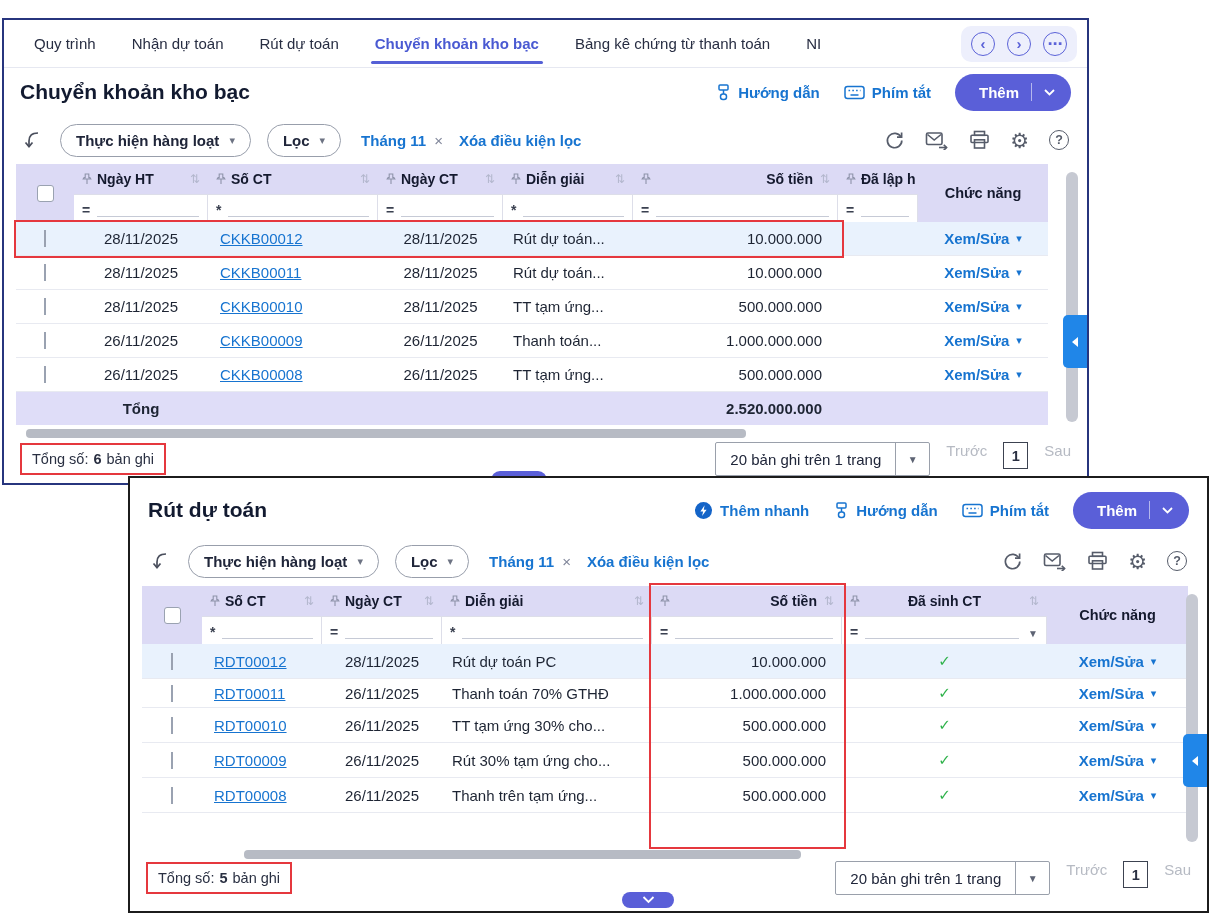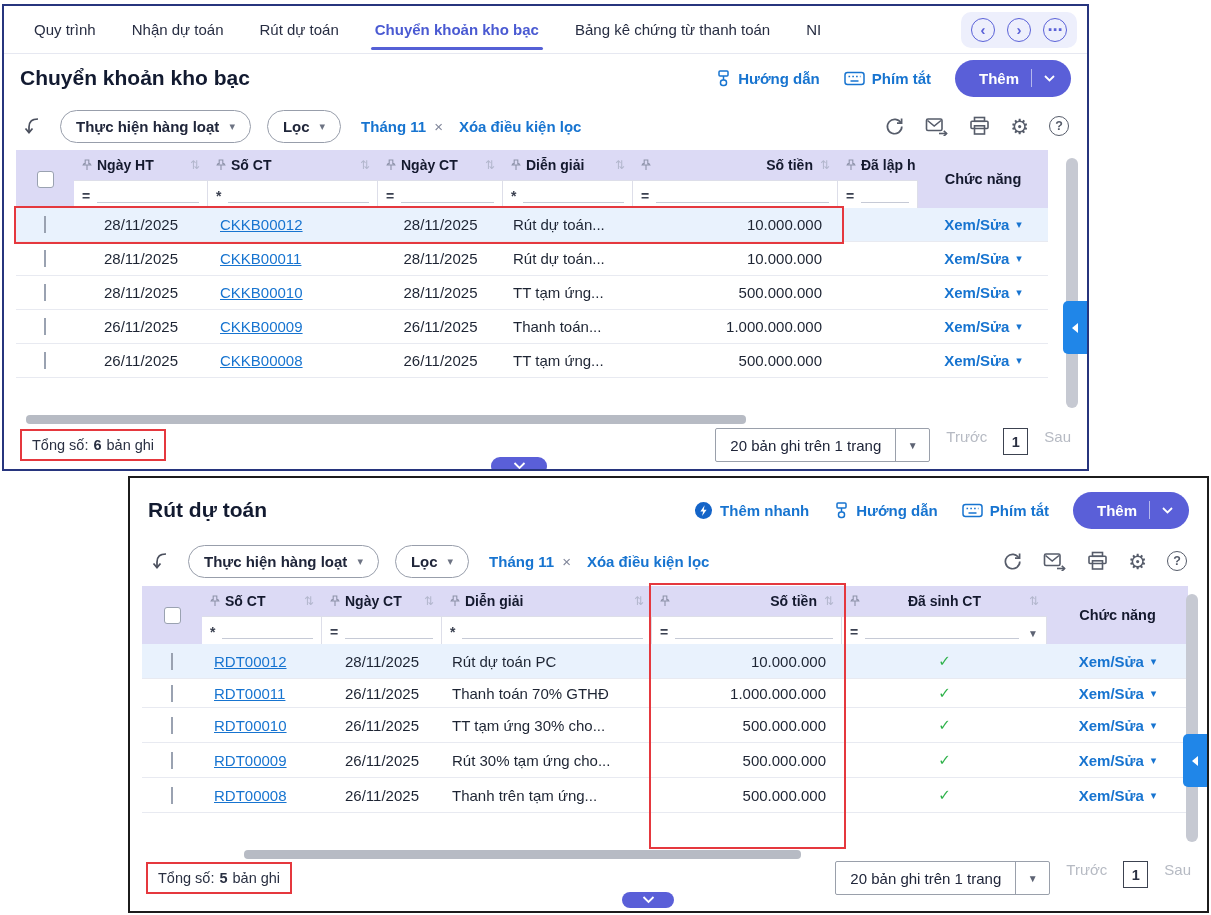--- a/index.html
+++ b/index.html
@@ -3,21 +3,21 @@
 <meta charset="utf-8">
 <style>
   * { box-sizing: border-box; }
   html,body { margin:0; padding:0; }
   body {
     width:1211px; height:915px; position:relative; background:#fff;
     font-family:"Liberation Sans","DejaVu Sans",sans-serif; color:#1d2433;
     overflow:hidden;
   }
   .panel { position:absolute; background:#fff; overflow:hidden; }
-  #panel-top  { left:2px;  top:4px;   width:1087px; height:467px; border:2px solid #27357e; }
+  #panel-top  { left:2px;  top:18px;   width:1087px; height:467px; border:2px solid #27357e; }
   #panel-bottom{ left:128px; top:476px; width:1081px; height:437px; border:2px solid #1c1c1c; }
 
   
   .tabbar { display:flex; align-items:center; height:48px; padding:0 10px 0 30px;
             border-bottom:1px solid #e6e8f1; gap:36px; }
   .tab { font-size:15px; color:#272d42; cursor:pointer; position:relative;
          height:100%; display:flex; align-items:center; white-space:nowrap; }
   .tab.active { color:#4a5ad2; font-weight:bold; }
   .tab.active::after { content:""; position:absolute; left:-4px; right:-4px; bottom:3px;
          height:3px; background:#5560d6; border-radius:2px; }
@@ -382,20 +382,30 @@
       <div class="cell c-center">26/11/2025</div>
       <div class="cell c-desc">TT tạm ứng...</div>
       <div class="cell c-right">500.000.000</div>
       <div class="cell"></div>
       <div class="c-action">
           <span>Xem/Sửa</span>
           <span class="caret">▾</span>
         </div>
     </div>
 
+    <div class="totalrow">
+      <div></div>
+      <div class="cell c-center">Tổng</div>
+      <div></div>
+        <div></div>
+        <div></div>
+      <div class="cell c-right">2.520.000.000</div>
+      <div></div>
+        <div></div>
+    </div>
   </div>
 
   <div class="hthumb" style="left:22px; top:409px; width:720px;"></div>
   <div class="vthumb" style="right:9px; top:152px; height:250px;"></div>
   <div class="side-handle" style="top:295px;">
       <span class="tri"></span>
     </div>
 
   <div class="pfooter" style="top:417px;">
     <div class="count-box">

